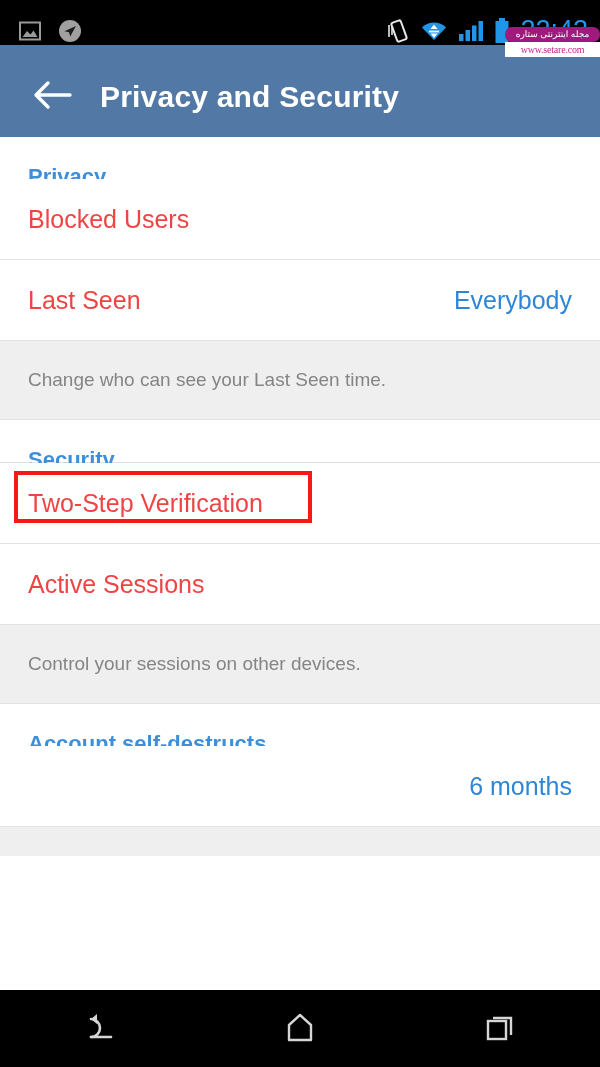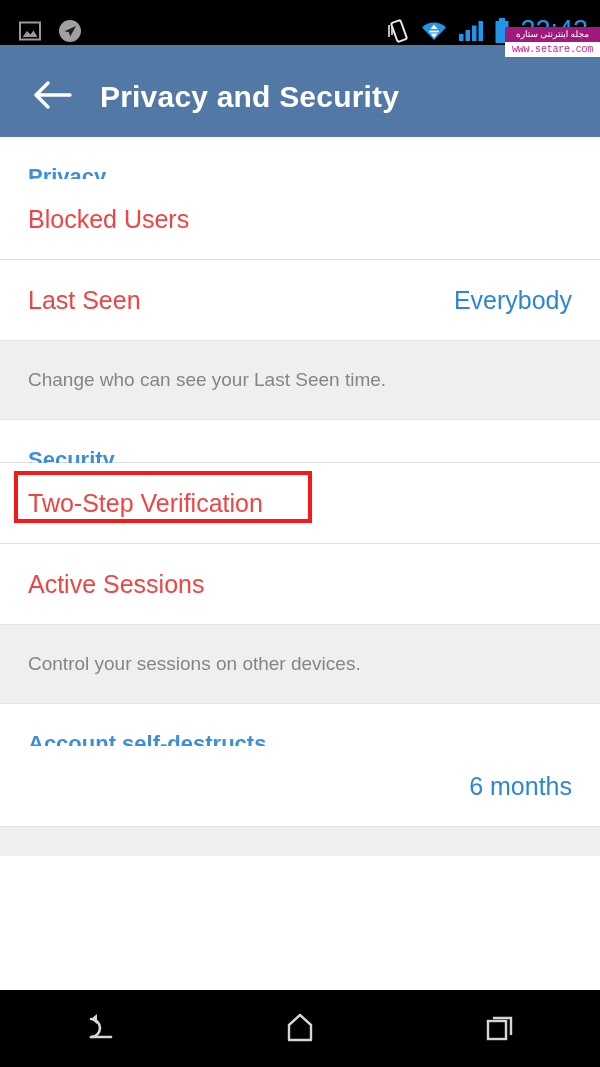--- a/index.html
+++ b/index.html
@@ -58,31 +58,32 @@
     z-index: 60;
     text-align: center;
   }
   .wm-banner {
     background: #A01A7D;
     color: #ffffff;
     font-size: 9px;
     line-height: 15px;
     height: 15px;
     direction: rtl;
-    font-family: Liberation Serif, serif;
+    font-family: Liberation Sans, sans-serif;
     white-space: nowrap;
     overflow: hidden;
+    border-radius: 7px;
   }
   .wm-url {
     background: #FFFFFF;
     color: #C3248E;
     font-size: 10px;
     line-height: 15px;
     height: 15px;
-    font-family: Liberation Mono, monospace;
+    font-family: Liberation Serif, serif;
     letter-spacing: -0.2px;
     white-space: nowrap;
     overflow: hidden;
   }
 
   
   .app-bar {
     position: absolute;
     top: 45px; left: 0;
     width: 600px;

